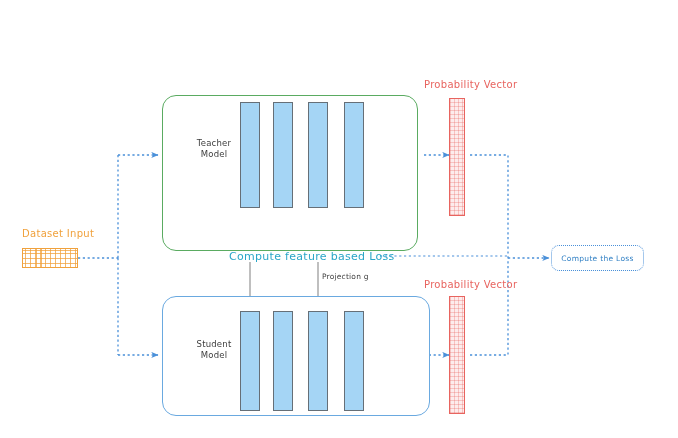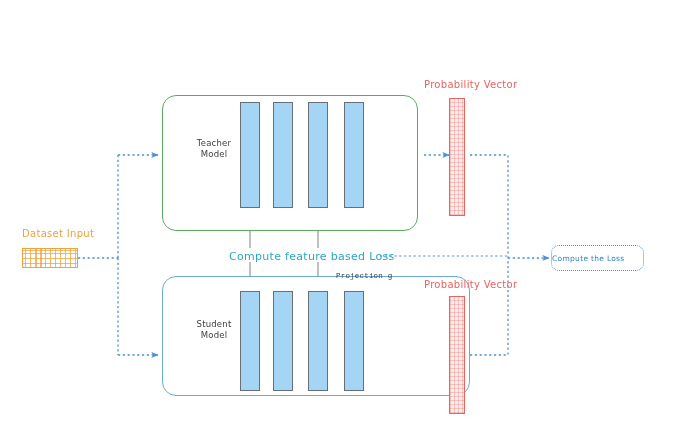--- a/index.html
+++ b/index.html
@@ -93,21 +93,21 @@
     background-position: 2px 2px;
   }
   
   .loss-box {
     position: absolute;
     border: 1.4px dotted #4a90d9;
     border-radius: 8px;
     box-sizing: border-box;
     display: flex;
     align-items: center;
-    justify-content: flex-start;
+    justify-content: center;
     background: #ffffff;
   }
   .loss-box span {
     font-size: 7.5px;
     color: #2f7fc4;
     letter-spacing: 0.3px;
     white-space: nowrap;
   }
   
   .feature-loss-label {
@@ -180,45 +180,45 @@
       <path d="M250,210 L250,248" stroke="#8a8a8a" stroke-width="1.1" fill="none"></path>
       <path d="M250,262 L250,307" stroke="#8a8a8a" stroke-width="1.1" fill="none"></path>
       <path d="M318,210 L318,248" stroke="#8a8a8a" stroke-width="1.1" fill="none"></path>
       <path d="M318,262 L318,307" stroke="#8a8a8a" stroke-width="1.1" fill="none"></path>
     </g>
   </svg>
 
   <div class="dataset-label" style="left:22px; top:228px;">Dataset Input</div>
   <div class="dataset-box" style="left:22px; top:248px; width:56px; height:20px;"></div>
 
-  <div class="node model-box teacher" style="left:162px; top:95px; width:256px; height:136px;">
+  <div class="node model-box teacher" style="left:162px; top:95px; width:256px; height:156px;">
     <div class="model-label" style="left:14px; top:42px; width:74px;">Teacher
 Model</div>
     <div class="layer-bar" style="left:77px; top:6px; width:20px; height:106px;"></div>
     <div class="layer-bar" style="left:110px; top:6px; width:20px; height:106px;"></div>
     <div class="layer-bar" style="left:145px; top:6px; width:20px; height:106px;"></div>
     <div class="layer-bar" style="left:181px; top:6px; width:20px; height:106px;"></div>
   </div>
 
-  <div class="node model-box student" style="left:162px; top:276px; width:308px; height:120px;text-decoration:underline;">
+  <div class="node model-box student" style="left:162px; top:296px; width:268px; height:120px;text-decoration:underline;">
     <div class="model-label" style="left:14px; top:42px; width:74px;">Student
 Model</div>
     <div class="layer-bar" style="left:77px; top:14px; width:20px; height:100px;"></div>
     <div class="layer-bar" style="left:110px; top:14px; width:20px; height:100px;"></div>
     <div class="layer-bar" style="left:145px; top:14px; width:20px; height:100px;"></div>
     <div class="layer-bar" style="left:181px; top:14px; width:20px; height:100px;"></div>
   </div>
 
   <div class="prob-label" style="left:424px; top:79px;">Probability Vector</div>
   <div class="prob-vector" style="left:449px; top:98px; width:16px; height:118px;"></div>
 
   <div class="prob-label" style="left:424px; top:279px;">Probability Vector</div>
   <div class="prob-vector" style="left:449px; top:296px; width:16px; height:118px;"></div>
 
   <div class="feature-loss-label" style="left:229px; top:250px;">Compute feature based  Loss</div>
 
-  <div class="projection-label" style="left:336px; top:272px;font-family:Liberation Mono, monospace;">Projection g</div>
+  <div class="projection-label" style="left:322px; top:272px;">Projection g</div>
 
   <div class="loss-box" style="left:551px; top:245px; width:93px; height:26px;">
     <span>Compute the Loss</span>
   </div>
 
 </div>
 
 </body></html>

